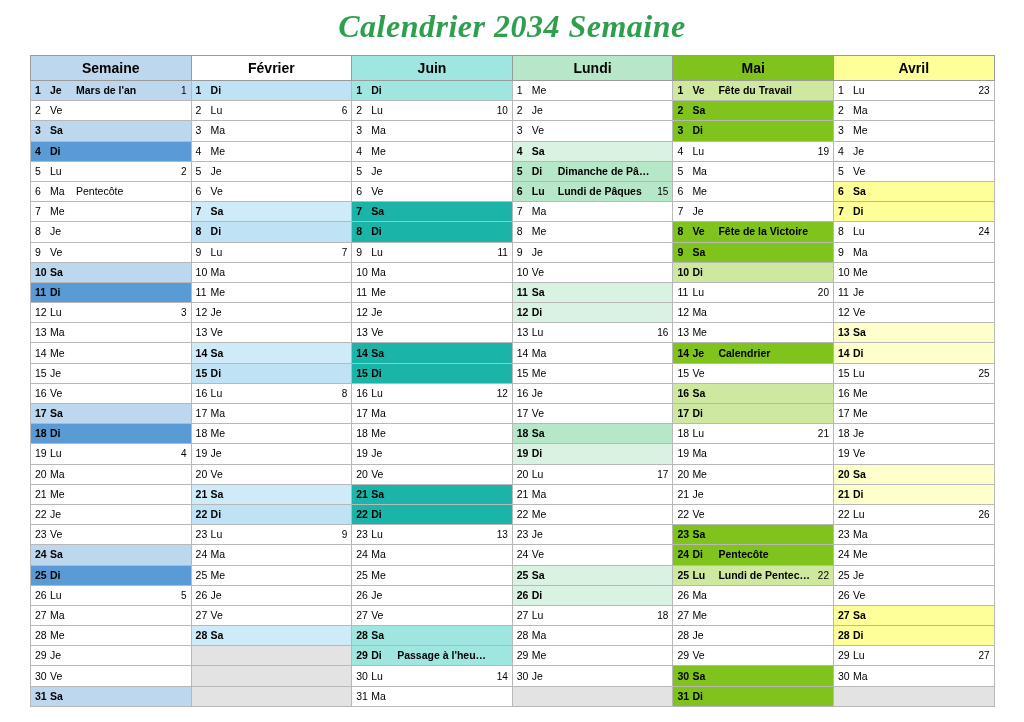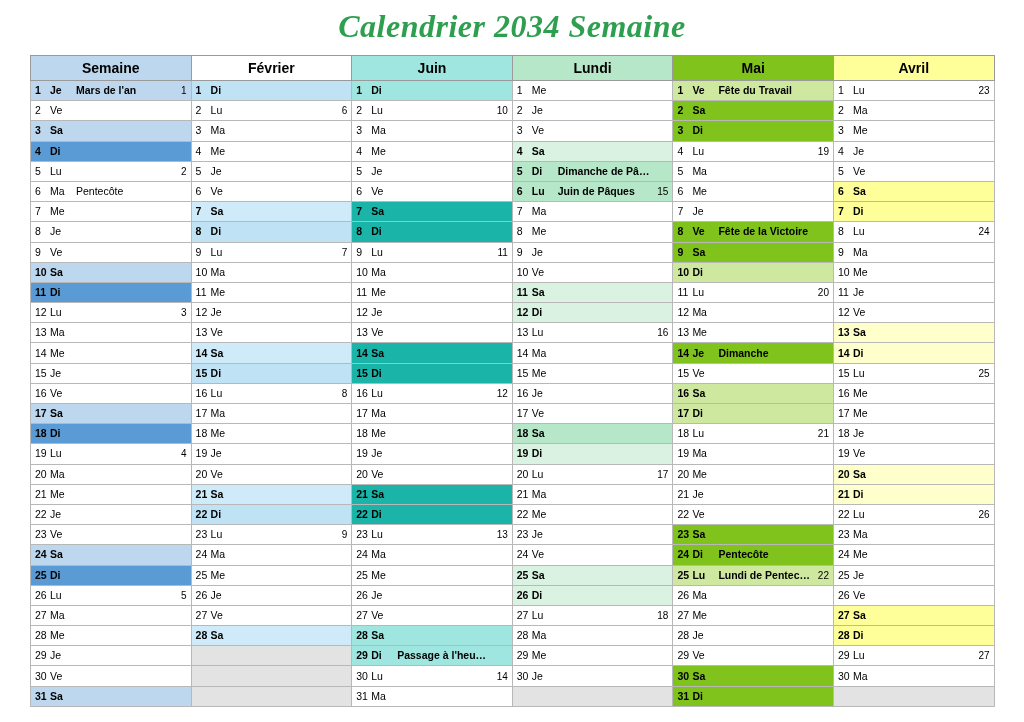--- a/index.html
+++ b/index.html
@@ -379,21 +379,21 @@
               <span class="dnum">6</span>
               <span class="dow">Ve</span>
               <span class="ev"></span>
               <span class="wk"></span>
             </div>
           </td>
           <td class="cell" style="background: rgb(182, 231, 201);">
             <div class="row bold">
               <span class="dnum">6</span>
               <span class="dow">Lu</span>
-              <span class="ev">Juin de Pâques</span>
+              <span class="ev">Lundi de Pâques</span>
               <span class="wk">15</span>
             </div>
           </td>
           <td class="cell" style="background: rgb(255, 255, 255);">
             <div class="row">
               <span class="dnum">6</span>
               <span class="dow">Me</span>
               <span class="ev"></span>
               <span class="wk"></span>
             </div>
@@ -787,21 +787,21 @@
               <span class="dnum">14</span>
               <span class="dow">Ma</span>
               <span class="ev"></span>
               <span class="wk"></span>
             </div>
           </td>
           <td class="cell" style="background: rgb(127, 195, 28);">
             <div class="row bold">
               <span class="dnum">14</span>
               <span class="dow">Je</span>
-              <span class="ev">Dimanche</span>
+              <span class="ev">Calendrier</span>
               <span class="wk"></span>
             </div>
           </td>
           <td class="cell" style="background: rgb(255, 255, 204);">
             <div class="row bold">
               <span class="dnum">14</span>
               <span class="dow">Di</span>
               <span class="ev"></span>
               <span class="wk"></span>
             </div>

